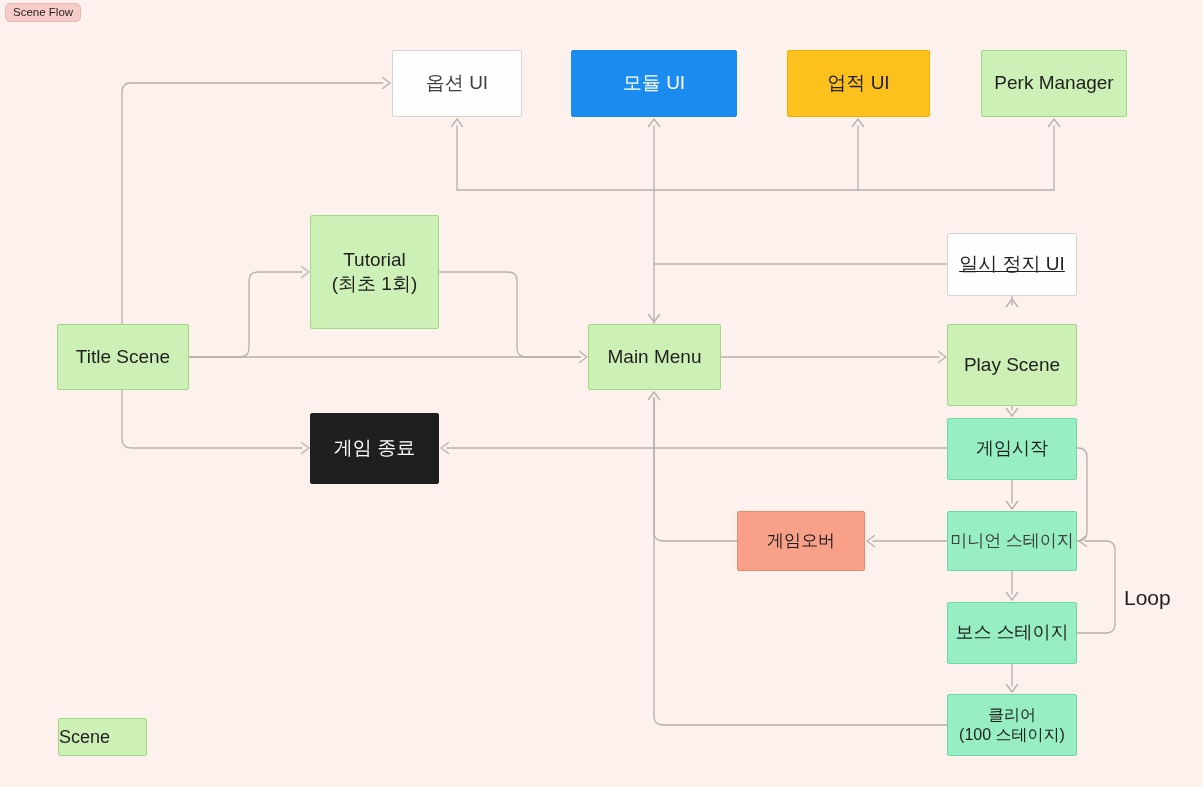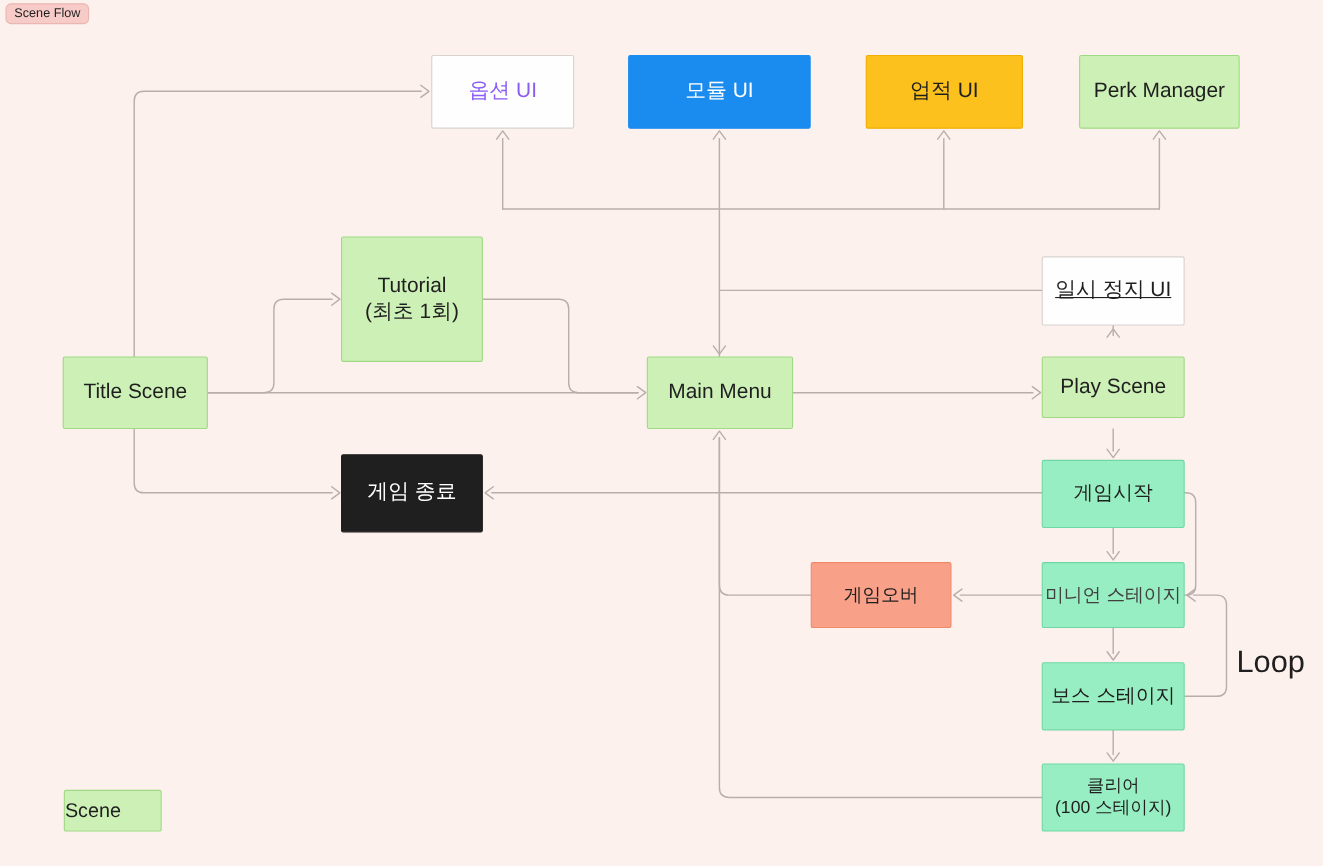--- a/index.html
+++ b/index.html
@@ -47,21 +47,21 @@
     color: #1f1f1f;
     border: 1px solid #eab6b1;
     border-radius: 5px;
     font-size: 11.5px;
     padding: 2px 7px 3px 7px;
     z-index: 6;
     white-space: nowrap;
   }
   .loop-label {
     position: absolute;
-    font-size: 28px;
+    font-size: 21px;
     color: #1f1f1f;
     z-index: 4;
     white-space: nowrap;
   }
   .legend {
     position: absolute;
     box-sizing: border-box;
     display: flex;
     align-items: center;
     border-radius: 2px;
@@ -112,21 +112,21 @@
       <path d="M -7.5 -5.5 L 0 0 L -7.5 5.5" fill="none" stroke="#b9aeab" stroke-width="1.3" stroke-linecap="round" stroke-linejoin="round" transform="translate(1012,416) rotate(90)"></path>
       <path d="M -7.5 -5.5 L 0 0 L -7.5 5.5" fill="none" stroke="#b9aeab" stroke-width="1.3" stroke-linecap="round" stroke-linejoin="round" transform="translate(1012,509) rotate(90)"></path>
       <path d="M -7.5 -5.5 L 0 0 L -7.5 5.5" fill="none" stroke="#b9aeab" stroke-width="1.3" stroke-linecap="round" stroke-linejoin="round" transform="translate(867,541) rotate(180)"></path>
       <path d="M -7.5 -5.5 L 0 0 L -7.5 5.5" fill="none" stroke="#b9aeab" stroke-width="1.3" stroke-linecap="round" stroke-linejoin="round" transform="translate(654,392) rotate(-90)"></path>
       <path d="M -7.5 -5.5 L 0 0 L -7.5 5.5" fill="none" stroke="#b9aeab" stroke-width="1.3" stroke-linecap="round" stroke-linejoin="round" transform="translate(1012,600) rotate(90)"></path>
       <path d="M -7.5 -5.5 L 0 0 L -7.5 5.5" fill="none" stroke="#b9aeab" stroke-width="1.3" stroke-linecap="round" stroke-linejoin="round" transform="translate(1079,541) rotate(180)"></path>
       <path d="M -7.5 -5.5 L 0 0 L -7.5 5.5" fill="none" stroke="#b9aeab" stroke-width="1.3" stroke-linecap="round" stroke-linejoin="round" transform="translate(1012,692) rotate(90)"></path>
     </svg>
 
   <div id="node-layer">
-      <div class="node" style="left: 392px; top: 50px; width: 130px; height: 67px; background: rgb(254, 254, 254); border: 1px solid rgb(216, 210, 208); color: #8b5cf6; font-size: 19px;">
+      <div class="node" style="left: 392px; top: 50px; width: 130px; height: 67px; background: rgb(254, 254, 254); border: 1px solid rgb(216, 210, 208); color: #404040; font-size: 19px;">
         <span>옵션 UI</span>
       </div>
       <div class="node" style="left: 571px; top: 50px; width: 166px; height: 67px; background: rgb(26, 140, 240); border: 1px solid rgb(26, 140, 240); color: rgb(255, 255, 255); font-size: 19px;">
         <span>모듈 UI</span>
       </div>
       <div class="node" style="left: 787px; top: 50px; width: 143px; height: 67px; background: rgb(252, 193, 29); border: 1px solid rgb(240, 174, 0); color: rgb(31, 31, 31); font-size: 19px;">
         <span>업적 UI</span>
       </div>
       <div class="node" style="left: 981px; top: 50px; width: 146px; height: 67px; background: rgb(205, 240, 182); border: 1px solid rgb(159, 217, 131); color: rgb(31, 31, 31); font-size: 19px;">
         <span>Perk Manager</span>
@@ -137,21 +137,21 @@
       </div>
       <div class="node" style="left: 947px; top: 233px; width: 130px; height: 63px; background: rgb(254, 254, 254); border: 1px solid rgb(216, 210, 208); color: rgb(31, 31, 31); font-size: 19px; text-decoration: underline;">
         <span>일시 정지 UI</span>
       </div>
       <div class="node" style="left: 57px; top: 324px; width: 132px; height: 66px; background: rgb(205, 240, 182); border: 1px solid rgb(159, 217, 131); color: rgb(31, 31, 31); font-size: 19px;">
         <span>Title Scene</span>
       </div>
       <div class="node" style="left: 588px; top: 324px; width: 133px; height: 66px; background: rgb(205, 240, 182); border: 1px solid rgb(159, 217, 131); color: rgb(31, 31, 31); font-size: 19px;">
         <span>Main Menu</span>
       </div>
-      <div class="node" style="left: 947px; top: 324px; width: 130px; height: 56px; background: rgb(205, 240, 182); border: 1px solid rgb(159, 217, 131); color: rgb(31, 31, 31); font-size: 19px;">
+      <div class="node" style="left: 947px; top: 324px; width: 130px; height: 82px; background: rgb(205, 240, 182); border: 1px solid rgb(159, 217, 131); color: rgb(31, 31, 31); font-size: 19px;">
         <span>Play Scene</span>
       </div>
       <div class="node" style="left: 310px; top: 413px; width: 129px; height: 71px; background: rgb(32, 31, 31); border: 1px solid rgb(32, 31, 31); color: rgb(255, 255, 255); font-size: 19px;">
         <span>게임 종료</span>
       </div>
       <div class="node" style="left: 947px; top: 418px; width: 130px; height: 62px; background: rgb(151, 238, 194); border: 1px solid rgb(111, 215, 164); color: rgb(31, 31, 31); font-size: 18px;">
         <span>게임시작</span>
       </div>
       <div class="node" style="left: 737px; top: 511px; width: 128px; height: 60px; background: rgb(249, 160, 136); border: 1px solid rgb(239, 138, 107); color: rgb(31, 31, 31); font-size: 17px;">
         <span>게임오버</span>

